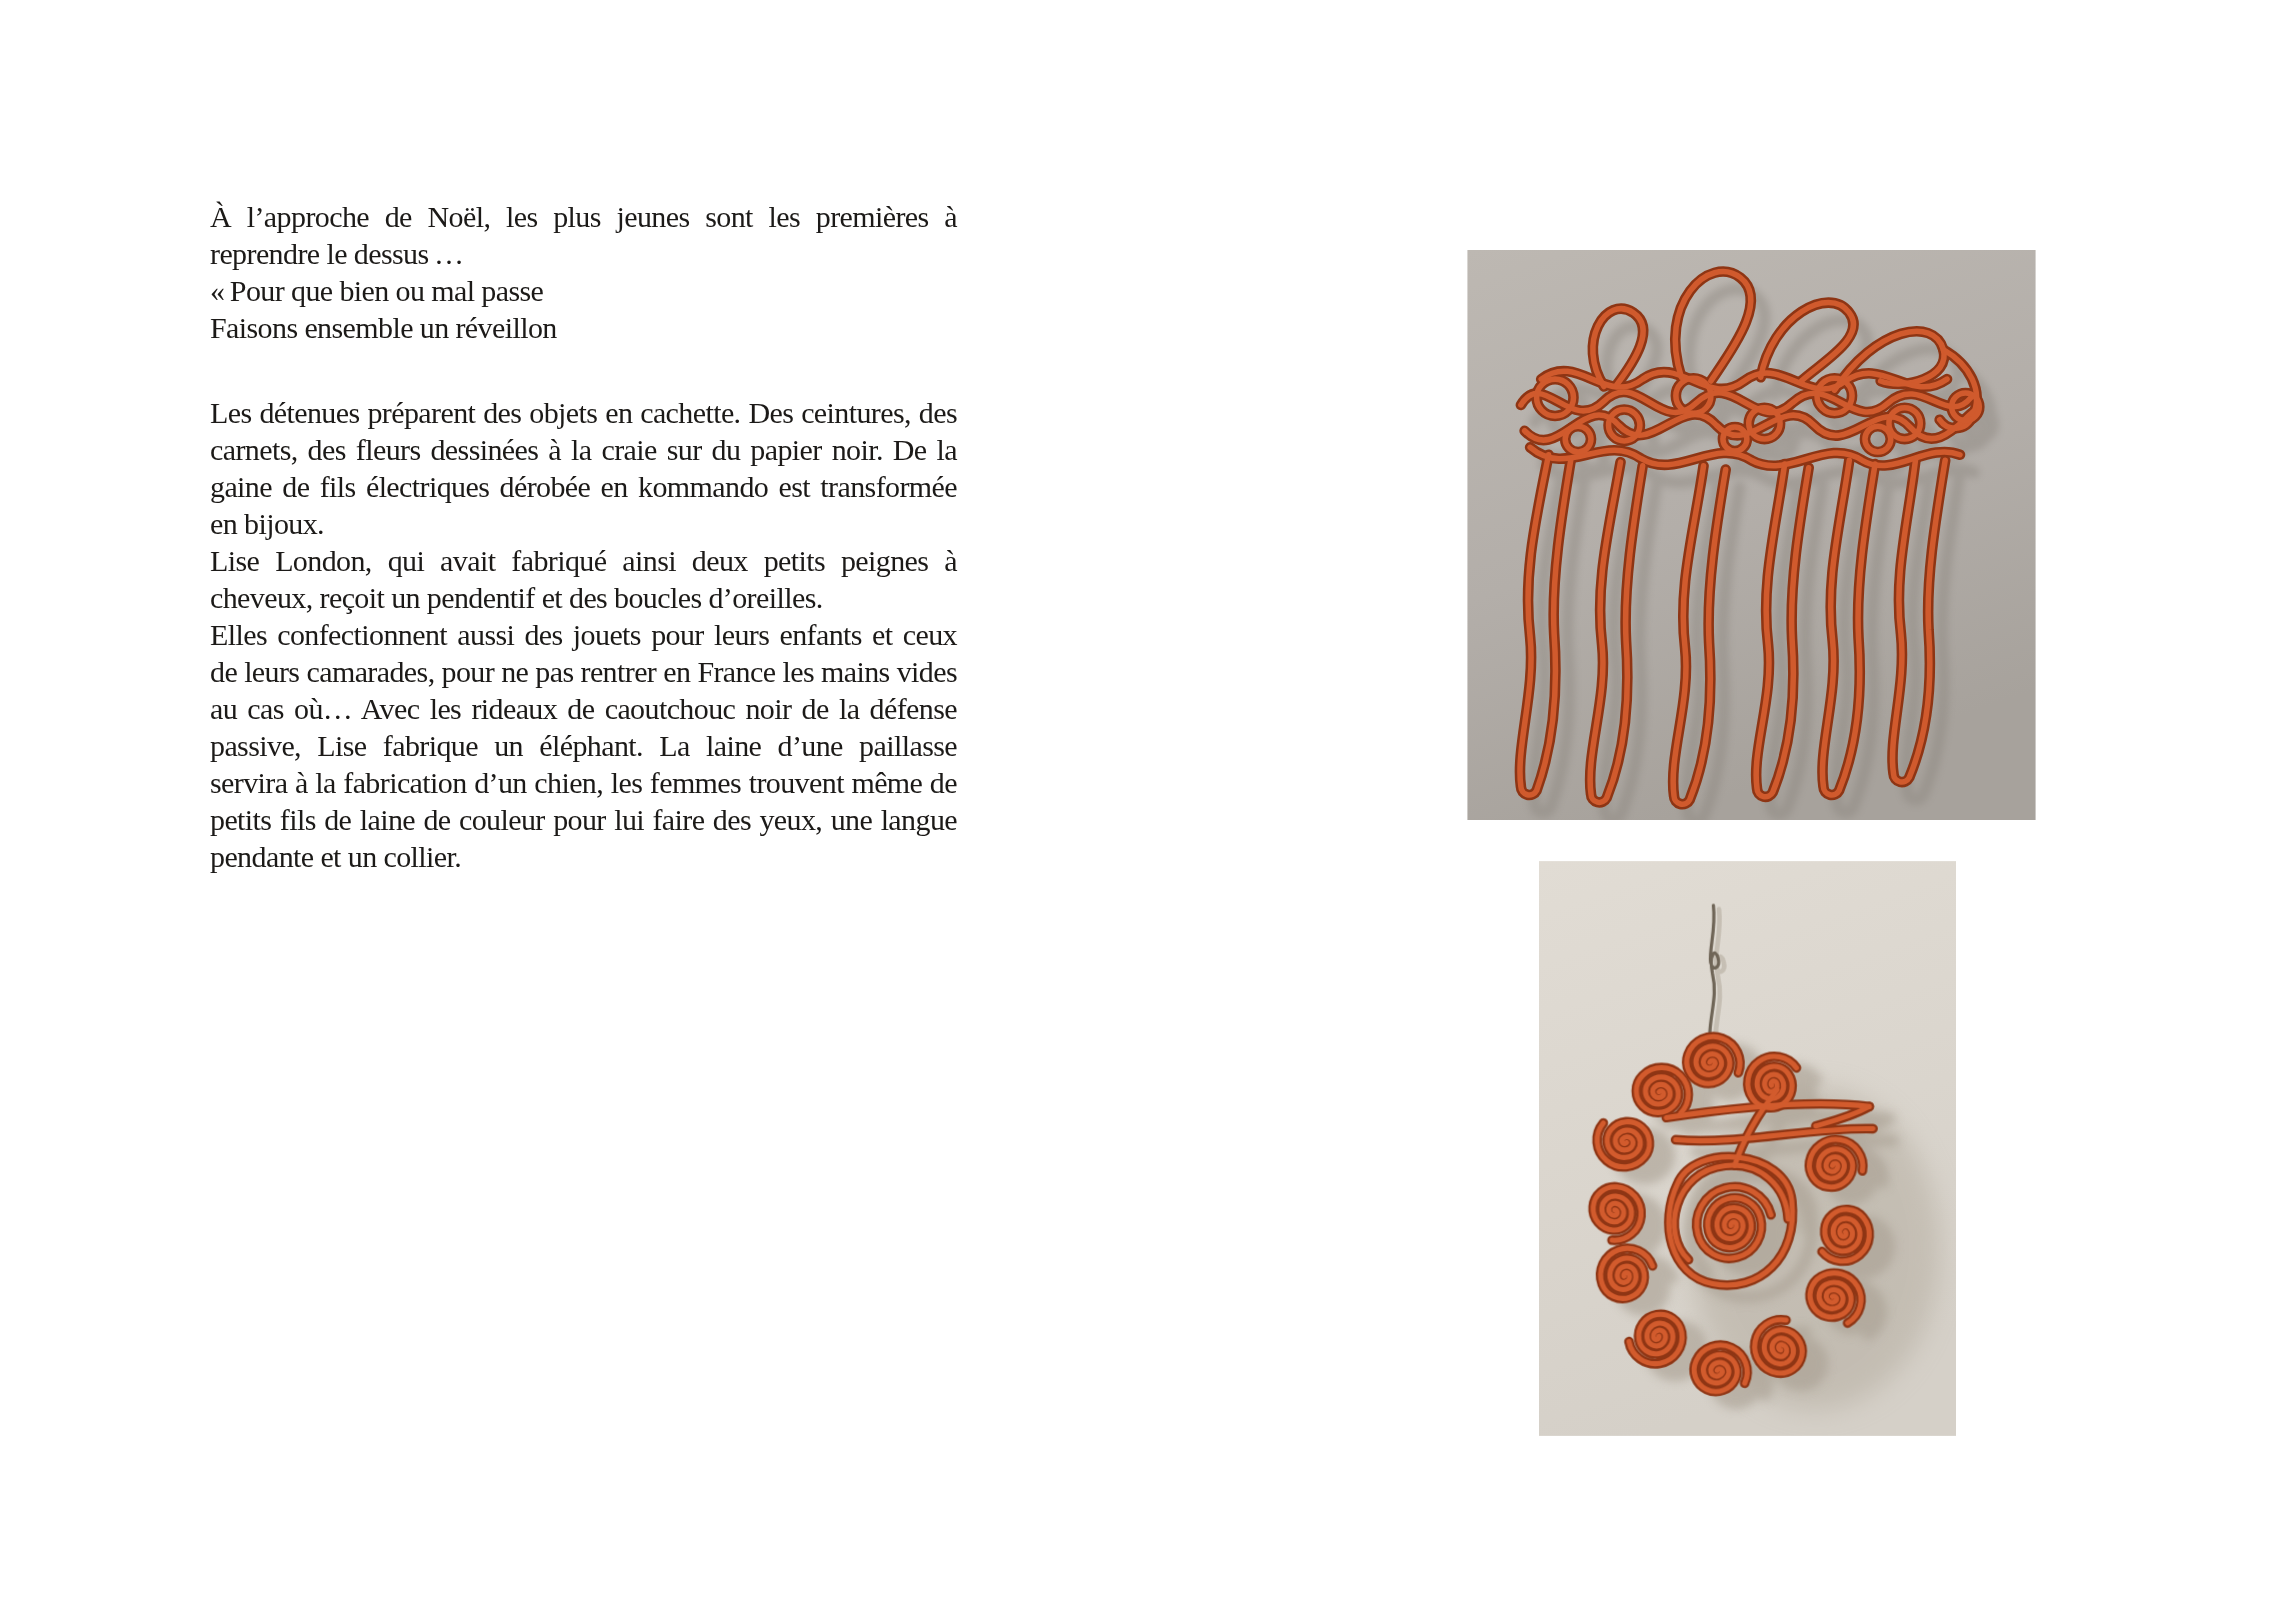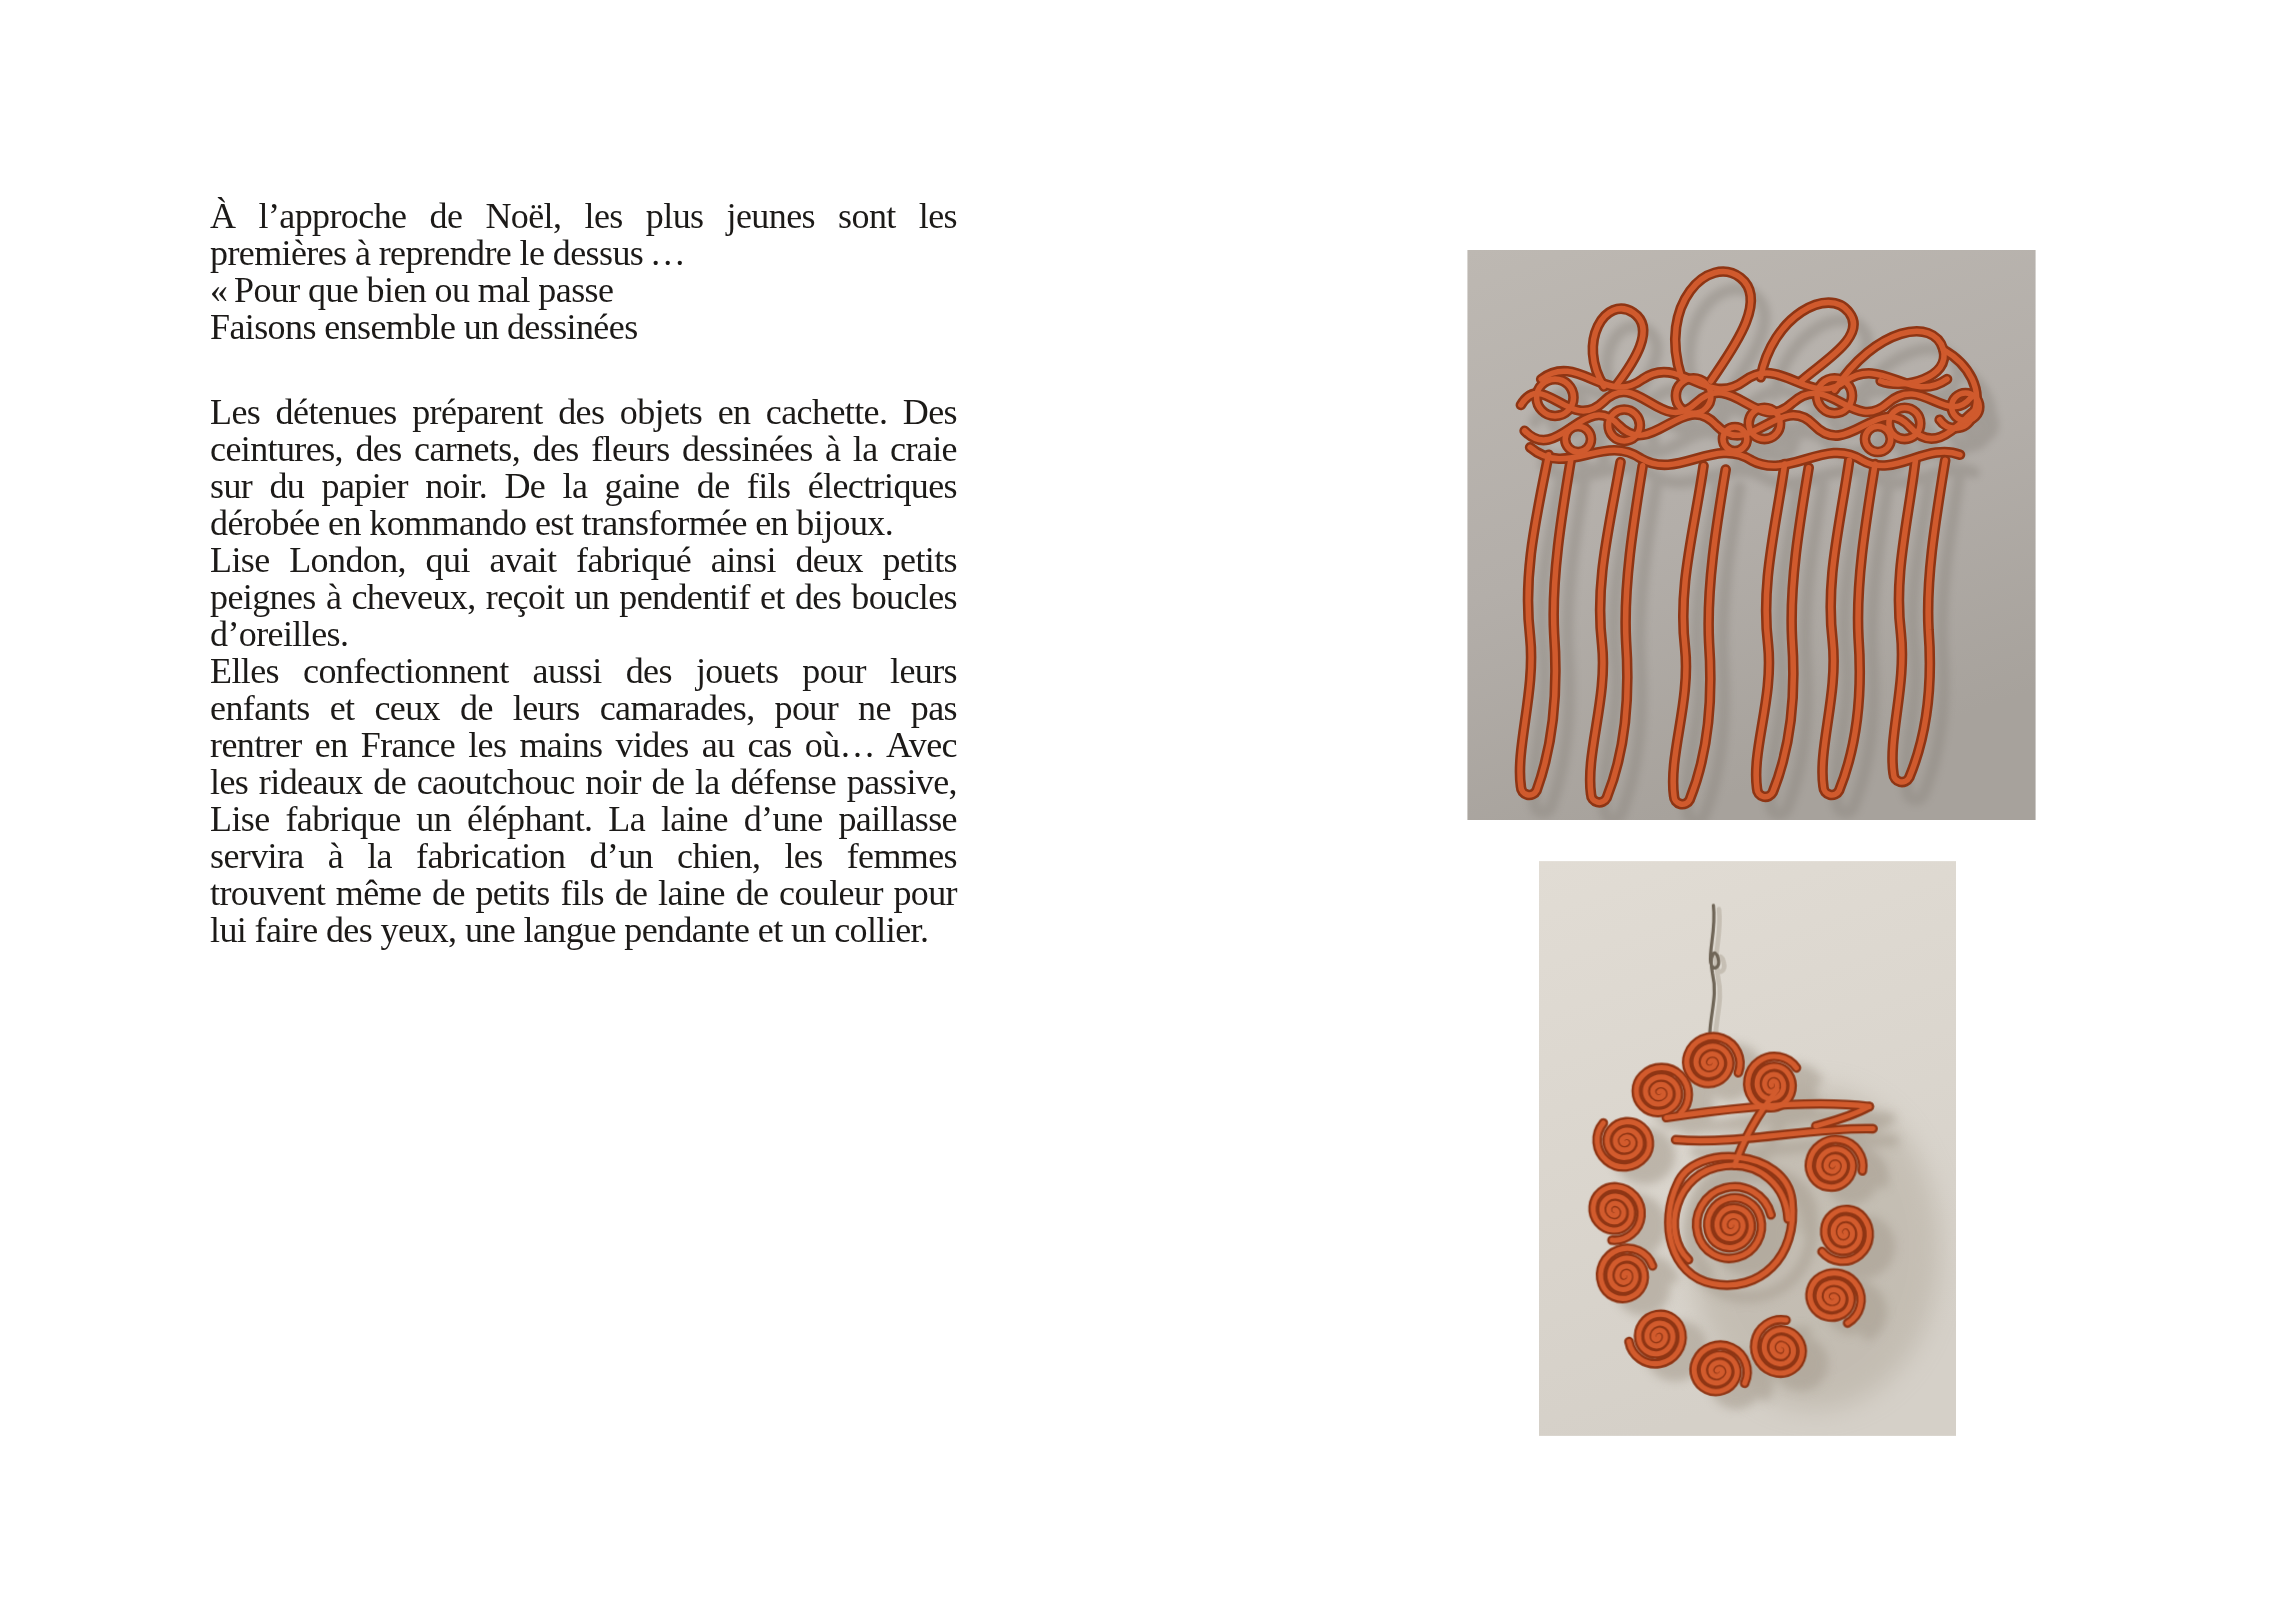--- a/index.html
+++ b/index.html
@@ -11,21 +11,21 @@
   }
   .page {
     position: relative;
     width: 2290px; height: 1619px;
     background: #ffffff;
   }
   .text-col {
     position: absolute;
     left: 210px; top: 198px; width: 747px;
     color: #1c1a18;
-    font-size: 36px;
+    font-size: 30px;
     line-height: 37px;
     letter-spacing: -0.6px;
     text-align: justify;
   }
   .text-col p { margin: 0; }
   .p-intro  { margin-bottom: 32px; }
   .poem     { margin: 0 0 48px 0; text-align: left; font-family: Liberation Serif, serif; }
   .poem div { line-height: 37px; }
   .p-fete   { margin-bottom: 15.7px; }
   .p-objets { margin-bottom: 8.3px; }
@@ -54,21 +54,21 @@
 </head>
 <body>
 
 <div class="page">
 
   <div class="text-col">
     <p class="p-intro">À l’approche de Noël, les plus jeunes sont les premières à reprendre le dessus …</p>
 
     <div class="poem">
       <div>« Pour que bien ou mal passe</div>
-      <div>Faisons ensemble un dessinées</div>
+      <div>Faisons ensemble un réveillon</div>
     </div>
 
     <p class="p-objets">Les détenues préparent des objets en cachette. Des ceintures, des carnets, des fleurs dessinées à la craie sur du papier noir. De la gaine de fils électriques dérobée en kommando est transformée en bijoux.</p>
     <p class="p-lise">Lise London, qui avait fabriqué ainsi deux petits peignes à cheveux, reçoit un pendentif et des boucles d’oreilles.</p>
     <p class="p-jouets">Elles confectionnent aussi des jouets pour leurs enfants et ceux de leurs camarades, pour ne pas rentrer en France les mains vides au cas où… Avec les rideaux de caoutchouc noir de la défense passive, Lise fabrique un éléphant. La laine d’une paillasse servira à la fabrication d’un chien, les femmes trouvent même de petits fils de laine de couleur pour lui faire des yeux, une langue pendante et un collier.</p>
   </div>
 
   <figure class="fig fig-comb">
     <svg viewBox="0 0 616 618" xmlns="http://www.w3.org/2000/svg">
       <defs>

